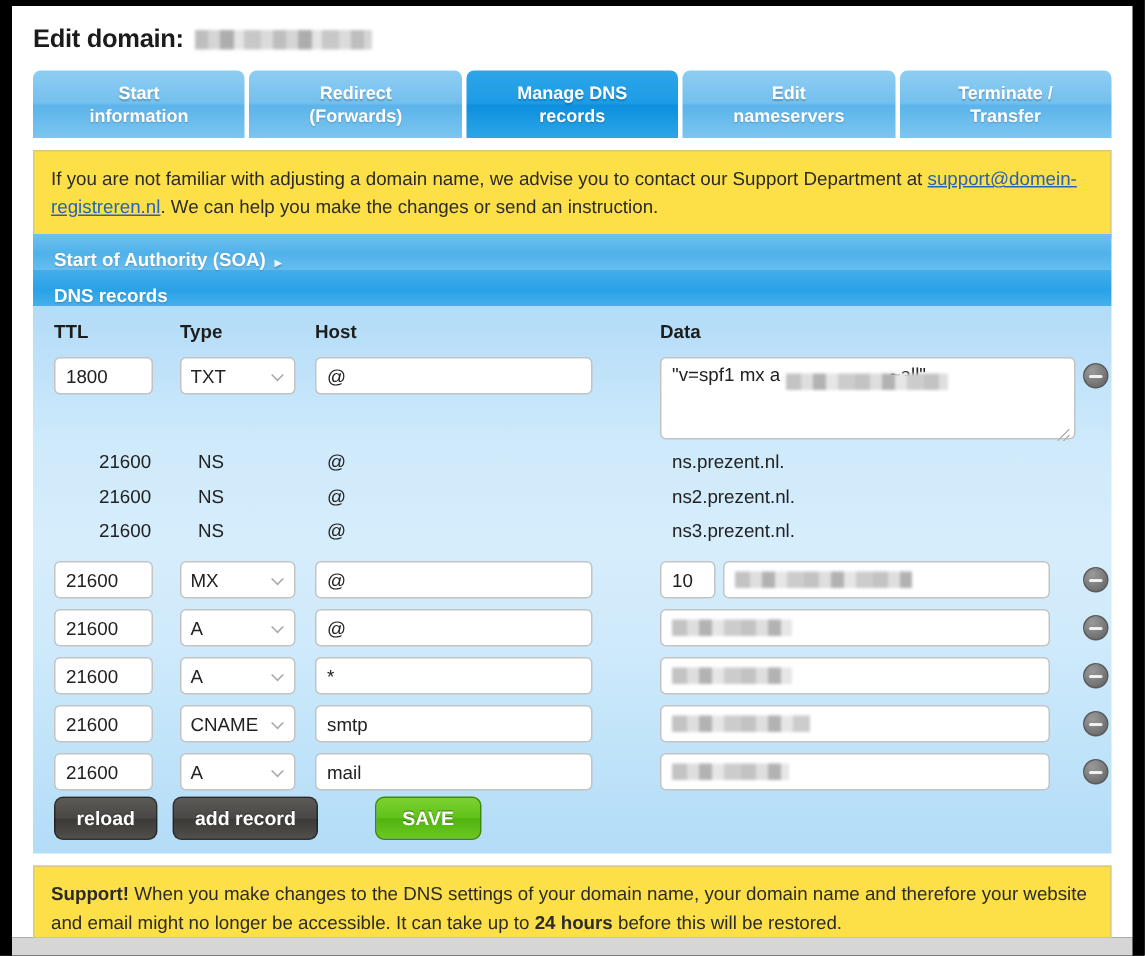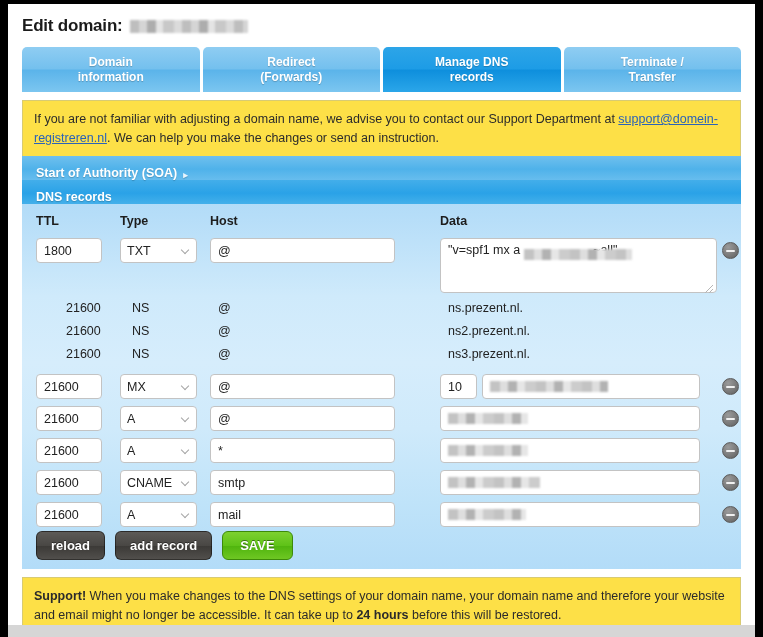--- a/index.html
+++ b/index.html
@@ -313,45 +313,50 @@
     text-shadow: 0 -1px 0 rgba(0,0,0,.45);
     line-height: 15px;
   }
   .btn-dark {
     background: linear-gradient(to bottom, #5c5a57 0%, #494744 50%, #3b3936 51%, #514f4c 100%);
   }
   .btn-save {
     background: linear-gradient(to bottom, #7dd130 0%, #5fc218 50%, #4fb40d 51%, #6ec723 100%);
     border-color: #3d8a0a;
     padding: 6px 17px;
+    margin-left: 28px;
   }
 </style>
 </head>
 <body>
 
 <div class="frame">
   <div class="page">
 
     <div class="title-row">
       <span class="title-text">Edit domain:</span>
       <span class="redact redact-title"></span>
     </div>
 
     <div class="tabs">
       <div class="tab">
-        <span>Domain</span>
+        <span>Start</span>
         <span>information</span>
       </div>
       <div class="tab">
         <span>Redirect</span>
         <span>(Forwards)</span>
       </div>
       <div class="tab active">
         <span>Manage DNS</span>
         <span>records</span>
+      </div>
+      <div class="tab">
+        <span>Edit</span>
+        <span>nameservers</span>
       </div>
       <div class="tab">
         <span>Terminate /</span>
         <span>Transfer</span>
       </div>
     </div>
 
     <div class="notebox info-box">
       <span>If you are not familiar with adjusting a domain name, we advise you to contact our Support Department at </span><a href="#">support@domein-registreren.nl</a><span>. We can help you make the changes or send an instruction.</span>
     </div>

